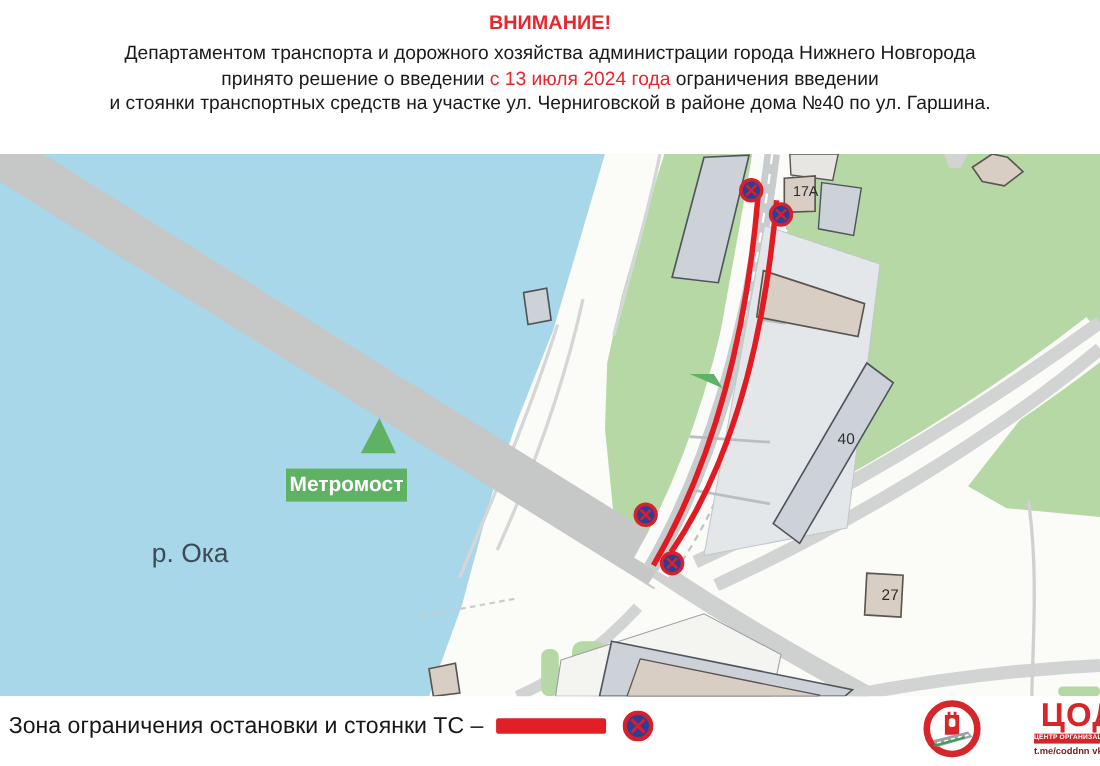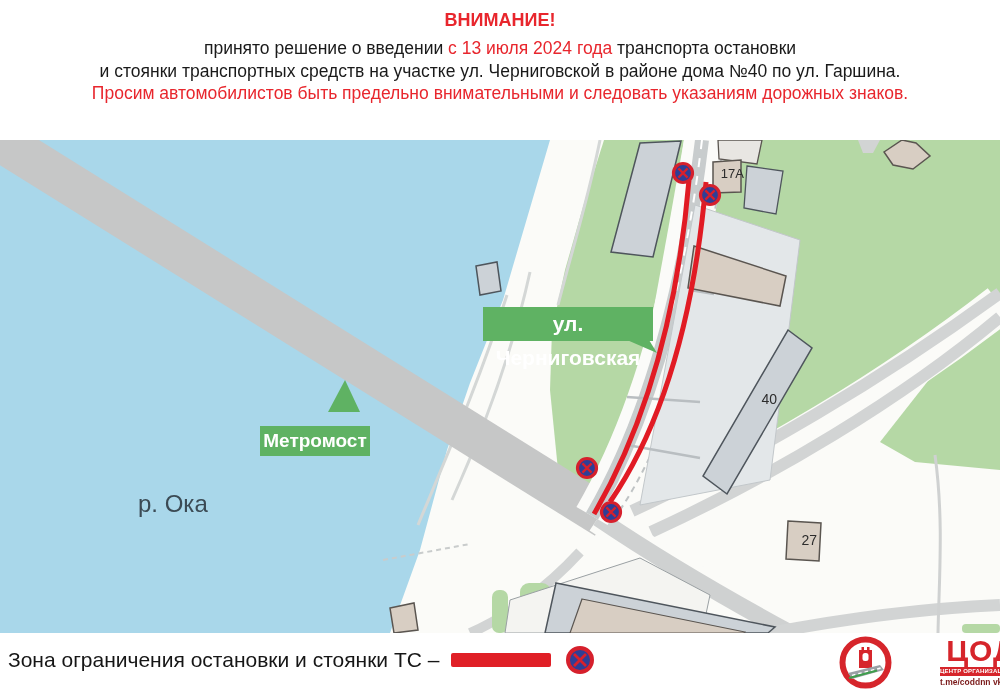--- a/index.html
+++ b/index.html
@@ -35,23 +35,23 @@
              line-height:9px;height:9px;margin-top:1px;letter-spacing:0.2px;white-space:nowrap;overflow:hidden;}
   .logo-links{font-size:8.5px;font-weight:bold;color:#7a1a1a;text-align:center;margin-top:1px;white-space:nowrap;}
 </style>
 </head>
 <body>
 
 <div class="page">
 
   <div class="hdr">
     <div class="title">ВНИМАНИЕ!</div>
-    <div class="ln"><span>принято решение о введении </span><span class="red">с 13 июля 2024 года</span><span> транспорта остановки</span></div>
+    <div class="ln">Департаментом транспорта и дорожного хозяйства администрации города Нижнего Новгорода</div>
+    <div class="ln"><span>принято решение о введении </span><span class="red">с 13 июля 2024 года</span><span> ограничения введении</span></div>
     <div class="ln">и стоянки транспортных средств на участке ул. Черниговской в районе дома №40 по ул. Гаршина.</div>
-    <div class="ln red">Просим автомобилистов быть предельно внимательными и следовать указаниям дорожных знаков.</div>
   </div>
 
   <div class="map">
 
     <svg width="1000" height="493" viewBox="0 0 1000 493">
       <defs>
         <g id="nostop">
           <circle r="9.5" fill="#2e3e96" stroke="#d6202c" stroke-width="3.2"></circle>
           <path d="M -4.6,-4.6 L 4.6,4.6 M 4.6,-4.6 L -4.6,4.6" stroke="#d6202c" stroke-width="2.3" fill="none"></path>
         </g>
@@ -117,21 +117,20 @@
 
       <polygon points="328,272 360,272 345,240" fill="#5fb263"></polygon>
       <polygon points="627,200 649,200 657,213" fill="#5fb263"></polygon>
 
       <use href="#nostop" x="683" y="33"></use>
       <use href="#nostop" x="710" y="55"></use>
       <use href="#nostop" x="587" y="328"></use>
       <use href="#nostop" x="611" y="372"></use>
     </svg>
 
-    <div class="maplabel lbl-street">ул. Черниговская</div>
     <div class="maplabel lbl-bridge">Метромост</div>
     <div class="lbl-river">р. Ока</div>
     <div class="bldg-num n17a">17А</div>
     <div class="bldg-num n40">40</div>
     <div class="bldg-num n42">27</div>
   </div>
 
   <div class="legend">
     <span class="txt">Зона ограничения остановки и стоянки ТС –</span>
     <span class="swatch"></span>

